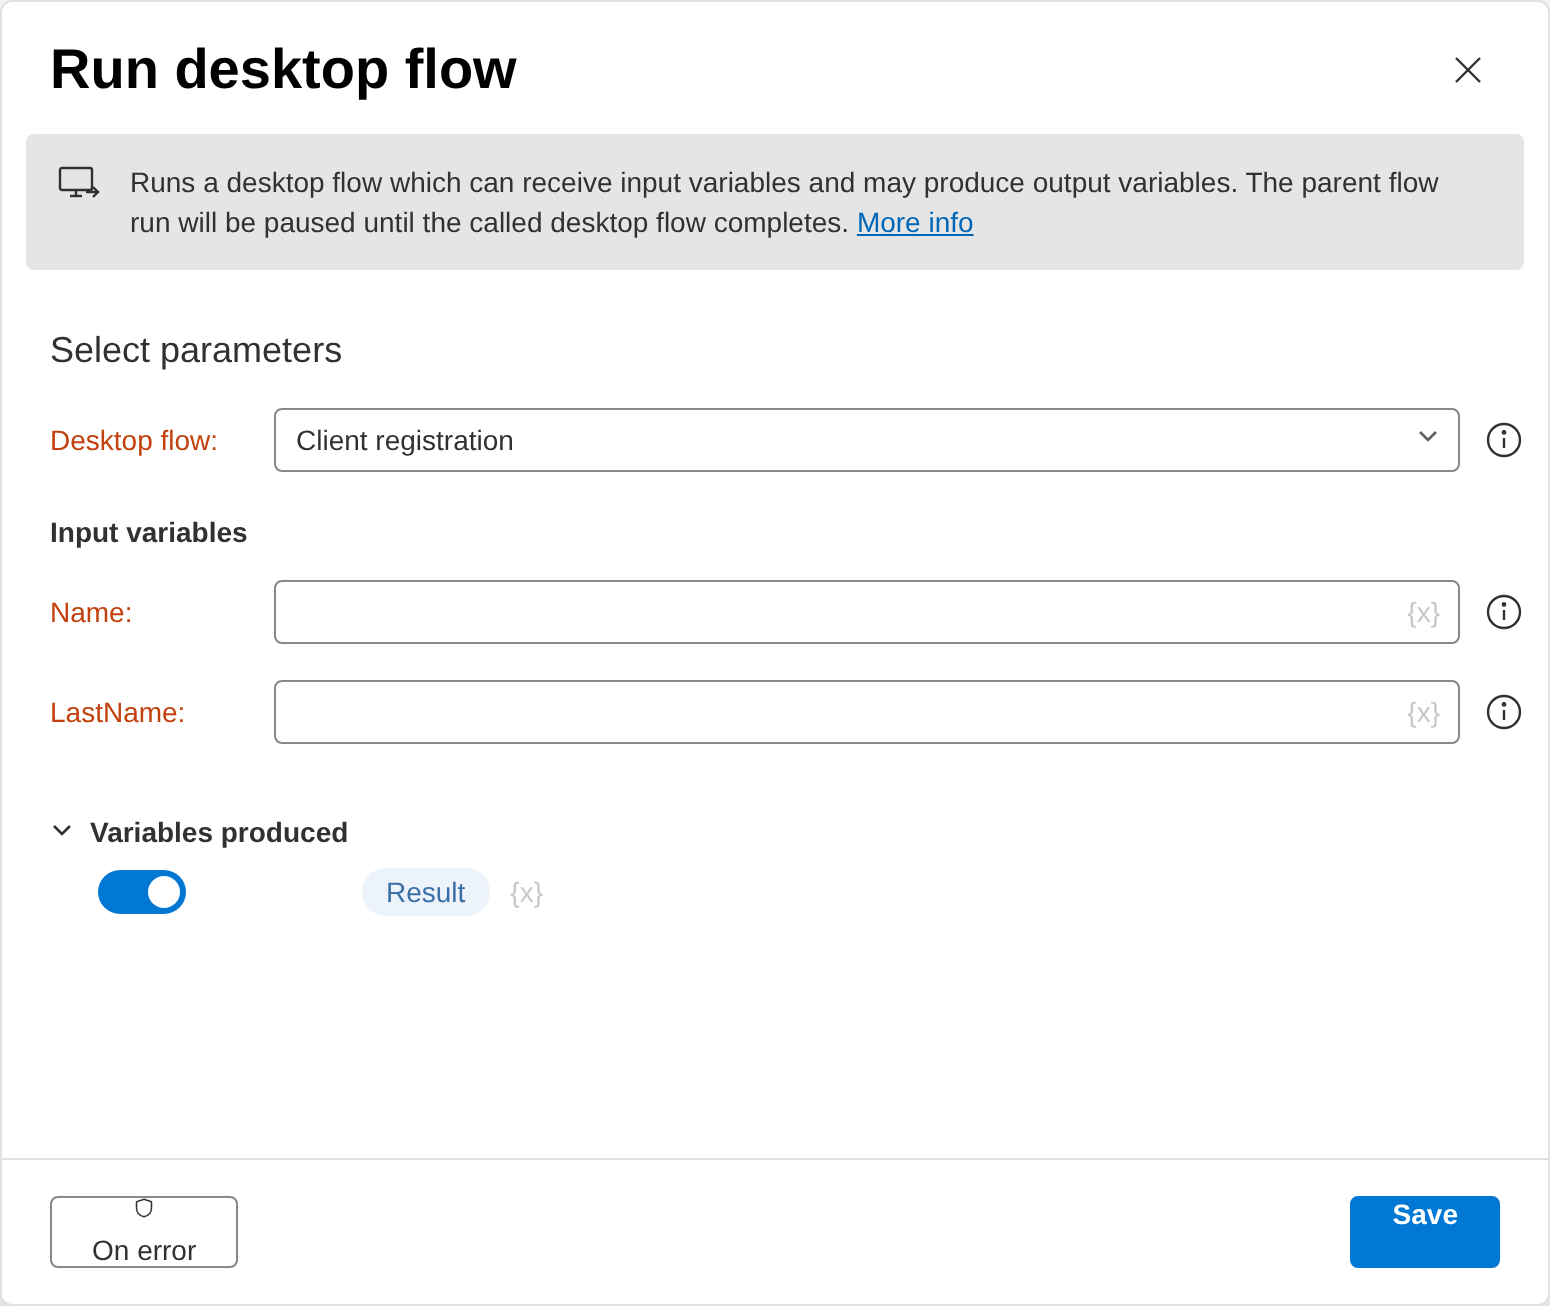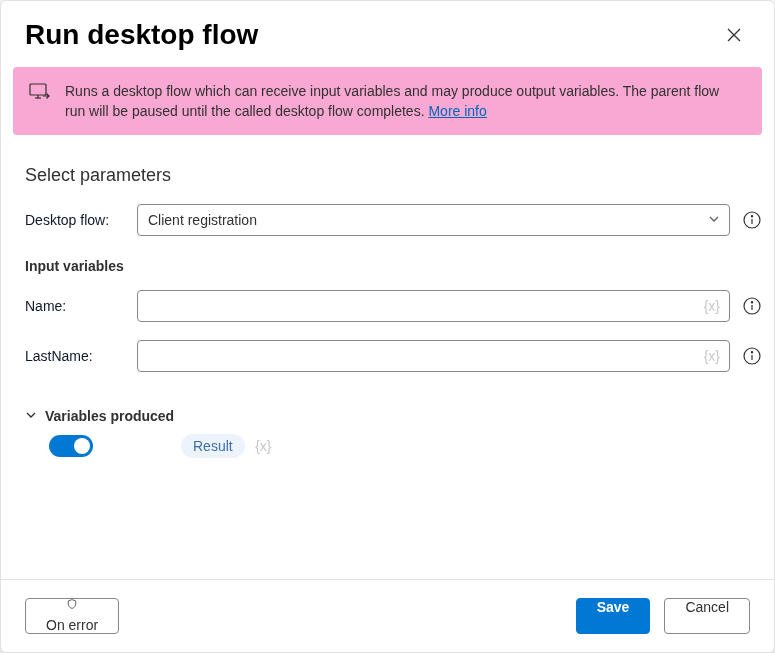--- a/index.html
+++ b/index.html
@@ -41,21 +41,21 @@
     background: transparent;
     cursor: pointer;
     display: flex;
     align-items: center;
     justify-content: center;
     color: #323130;
     border-radius: 2px;
   }
   .info-banner {
     margin: 6px 12px 0 12px;
-    background: #f9a8d4;
+    background: #e5e5e5;
     border-radius: 4px;
     padding: 14px 20px 14px 16px;
     display: flex;
     gap: 14px;
     align-items: flex-start;
     font-size: 14px;
     line-height: 20px;
   }
   .info-banner .icon-wrap {
     flex-shrink: 0;
@@ -78,21 +78,21 @@
   }
   .form-row {
     display: flex;
     align-items: center;
     gap: 12px;
     margin-bottom: 18px;
   }
   .form-label {
     width: 100px;
     font-size: 14px;
-    color: #0f172a;
+    color: #c2410c;
     flex-shrink: 0;
   }
   .input-wrap {
     flex: 1;
     position: relative;
   }
   .text-input, .select-input {
     width: 100%;
     height: 32px;
     border: 1px solid #8a8886;
@@ -333,19 +333,16 @@
     <button class="btn btn-secondary">
       <svg width="16" height="16" viewBox="0 0 16 16" fill="none" stroke="#323130" stroke-width="1.2">
         <path d="M8 1 L14 3 V8 C14 11.5 11.5 14.2 8 15 C4.5 14.2 2 11.5 2 8 V3 Z"></path>
       </svg>
       <span>On error</span>
     </button>
     <div class="footer-right">
       <button class="btn btn-primary">
         <span>Save</span>
       </button>
-      <button class="btn btn-secondary">
-        <span>Cancel</span>
-      </button>
     </div>
   </div>
 
 </div>
 
 </body></html>

